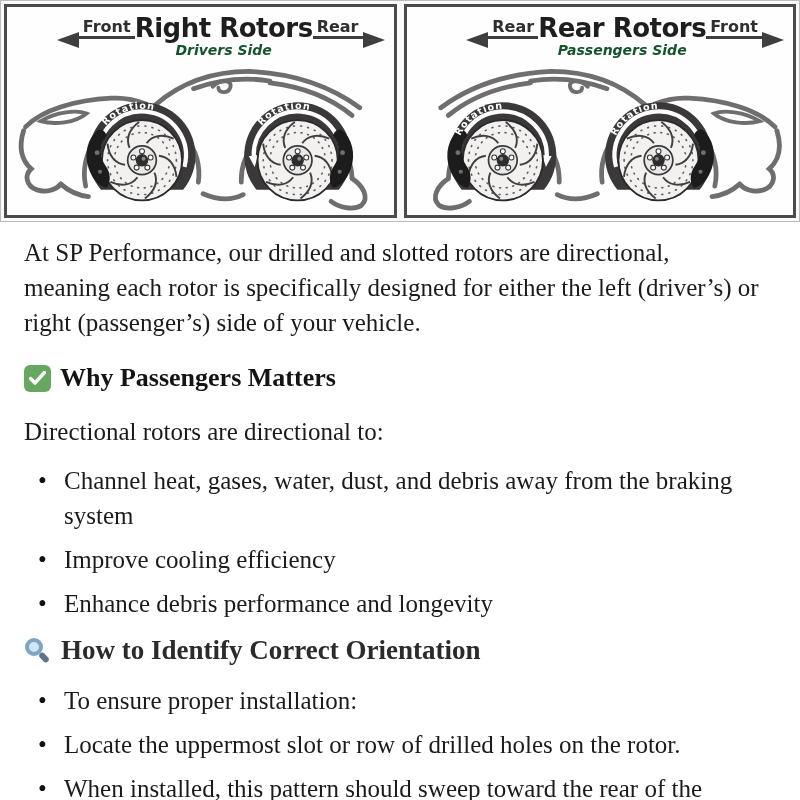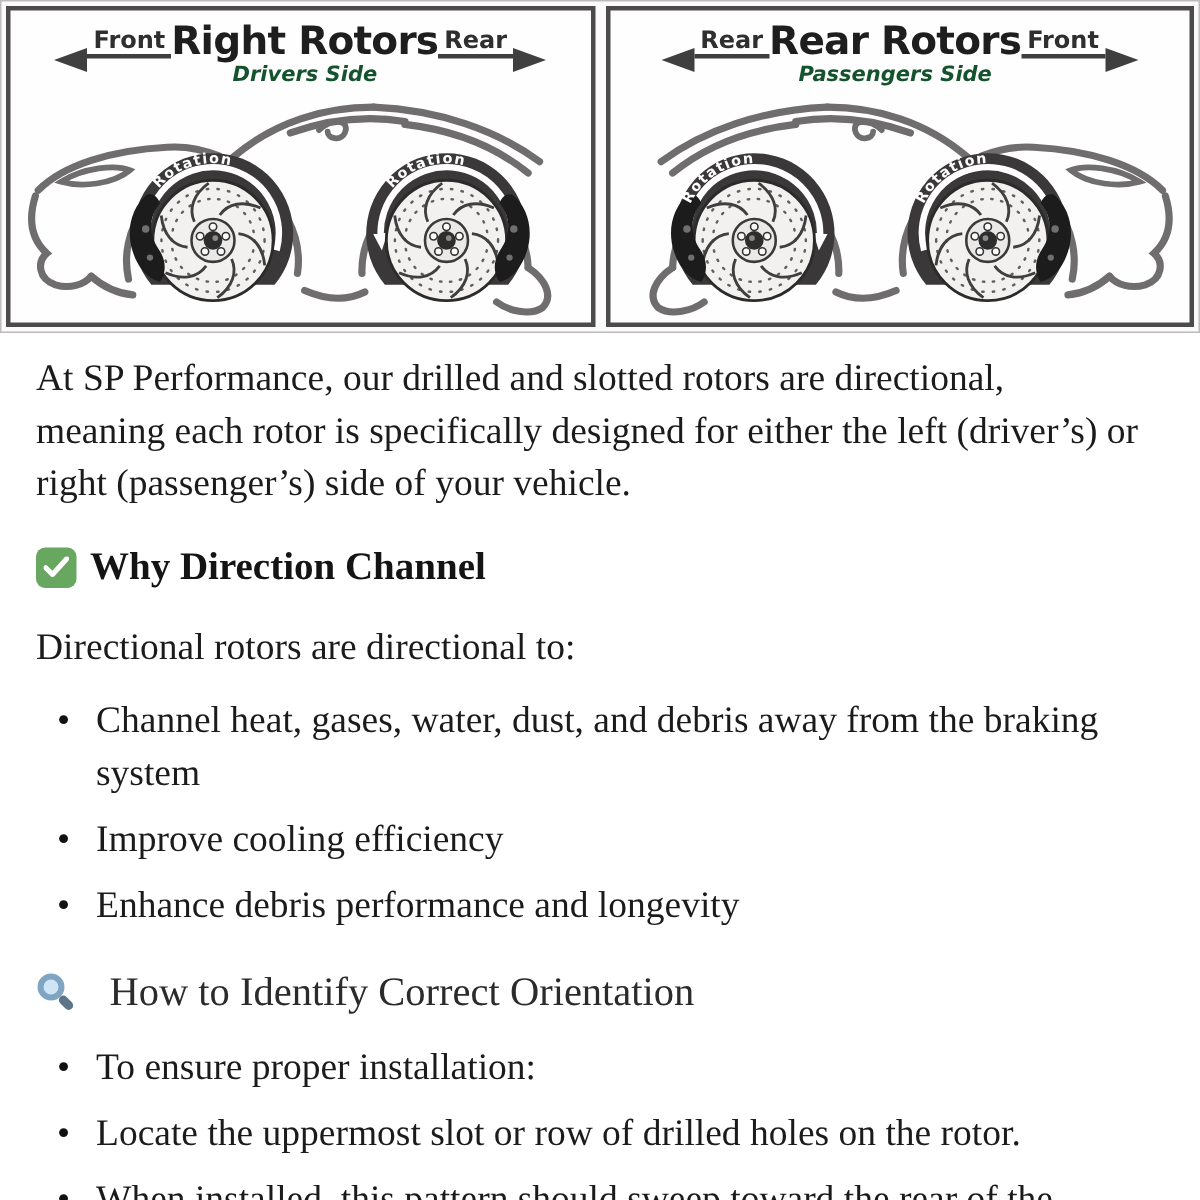--- a/index.html
+++ b/index.html
@@ -4,40 +4,40 @@
 <style>
   * { margin:0; padding:0; box-sizing:border-box; }
   html,body { width:800px; height:800px; background:#fff; overflow:hidden;
               font-family:"Liberation Serif", serif; color:#1b1b1b; }
 
   
   .imgwrap { width:800px; height:222px; background:#fbfbfb;
              border:1px solid #bdbbbb; display:flex; gap:7px; padding:3px; }
   .panel { flex:1 1 0; border:3px solid #4c4a4b; background:#fefefe;
            display:flex; flex-direction:column; overflow:hidden; }
-  .panel-head { display:flex; justify-content:center; align-items:flex-start;
+  .panel-head { display:flex; justify-content:flex-end; align-items:flex-start;
                 padding:7px 9px 0 9px; font-family:"DejaVu Sans", sans-serif; }
   .dir { display:flex; align-items:flex-end; margin-top:4px; }
   .dir .lbl { font-weight:700; font-size:16px; color:#2f2f2f;
               border-bottom:3px solid #3f3f3f; padding:0 4px 0 4px; line-height:1.1; }
   .tri { width:0; height:0; border-top:8px solid transparent; border-bottom:8px solid transparent; }
   .tri-left  { border-right:22px solid #3f3f3f; margin-bottom:-9px; }
   .tri-right { border-left:22px solid #3f3f3f;  margin-bottom:-9px; }
   .titles { text-align:center; margin-top:1px; }
   .ptitle { font-weight:800; font-size:26px; letter-spacing:-0.5px; color:#1e1e1e; line-height:1.05; }
   .psub   { font-weight:700; font-style:italic; font-size:14px; color:#14532d; }
   .carsvg { width:100%; height:160px; display:block; margin-top:2px; }
 
   
   .article { padding:10px 24px 0 24px; }
   .article p.intro { font-size:25px; line-height:35px; max-width:735px; margin-top:3px; }
   h2.sec1 { display:flex; align-items:center; gap:9px;
             font-size:26px; font-weight:700; margin-top:23px; color:#141414; }
-  h2.sec2 { display:flex; align-items:center; gap:22px;
-            font-size:27px; font-weight:400; margin-top:25px; color:#2b2b2b; }
+  h2.sec2 { display:flex; align-items:center; gap:10px;
+            font-size:27px; font-weight:700; margin-top:14px; color:#2b2b2b; }
   .lead { font-size:25px; line-height:35px; margin-top:21px; }
   ul { list-style:none; margin-top:14px; }
   ul li { position:relative; padding-left:40px; max-width:730px;
           font-size:25px; line-height:35px; margin-bottom:9px; }
   ul li::before { content:"•"; position:absolute; left:14px; top:0; color:#111; }
 
   
   .check-emoji { width:27px; height:27px; border-radius:6px; background:#68a75f;
                  display:inline-flex; align-items:center; justify-content:center; flex:0 0 auto; }
   .check-emoji svg { display:block; }
@@ -177,21 +177,21 @@
 <div class="article">
 
   <p class="intro">At SP Performance, our drilled and slotted rotors are directional, meaning each rotor is specifically designed for either the left (driver’s) or right (passenger’s) side of your vehicle.</p>
 
   <h2 class="sec1">
     <span class="check-emoji">
       <svg width="17" height="14" viewBox="0 0 17 14">
           <path d="M1.5,7.5 L6,12 L15.5,1.5" stroke="#ffffff" stroke-width="3.4" fill="none" stroke-linecap="round" stroke-linejoin="round"></path>
         </svg>
     </span>
-    <span>Why Direction Channel</span>
+    <span>Why Passengers Matters</span>
   </h2>
 
   <p class="lead">Directional rotors are directional to:</p>
 
   <ul>
     <li><span>Channel heat, gases, water, dust, and debris away from the braking system</span></li>
     <li><span>Improve cooling efficiency</span></li>
     <li><span>Enhance debris performance and longevity</span></li>
   </ul>
 

